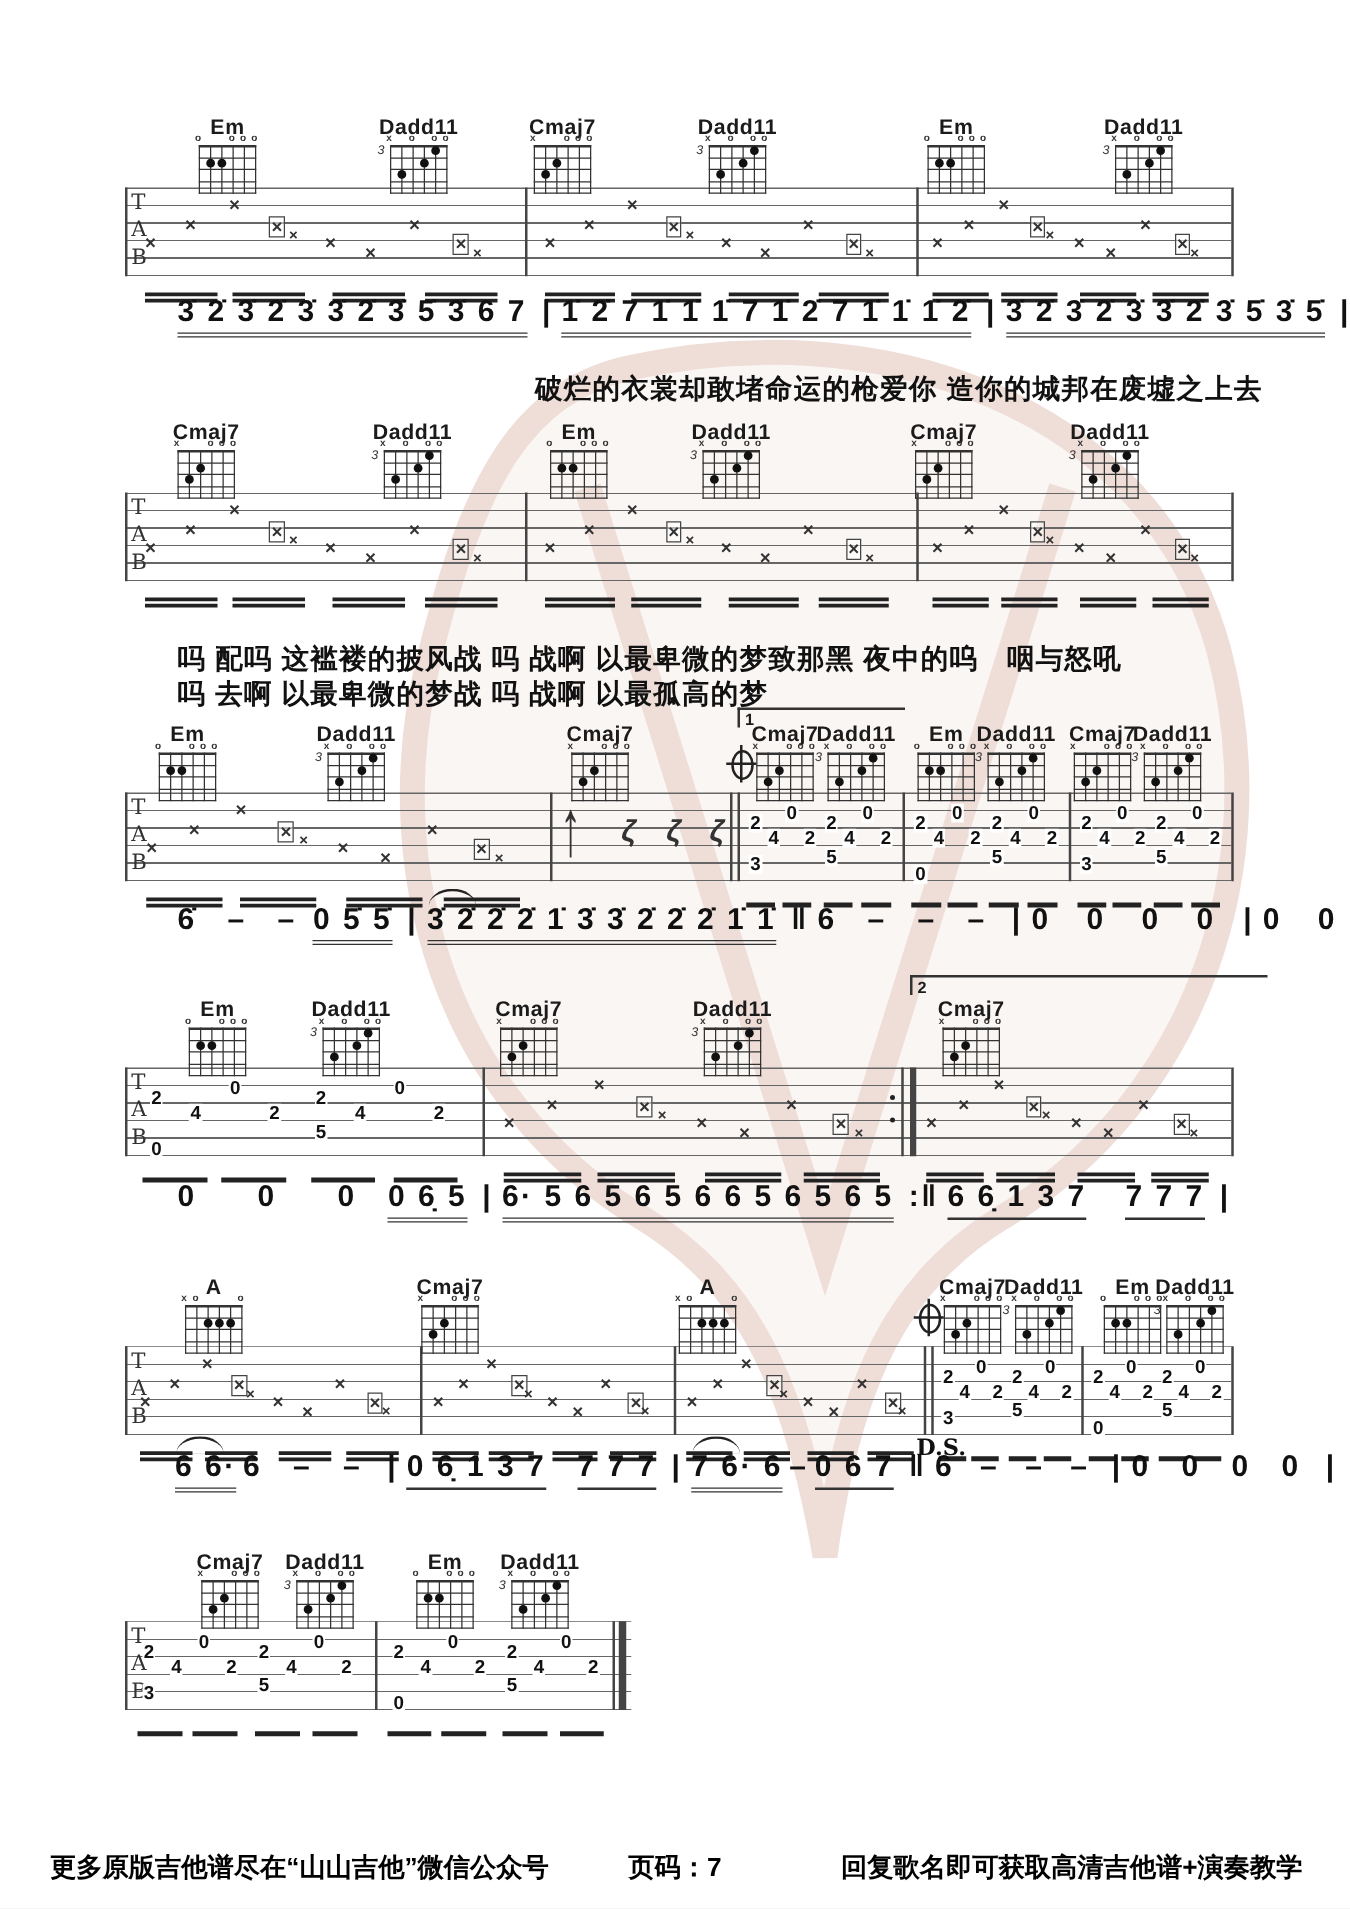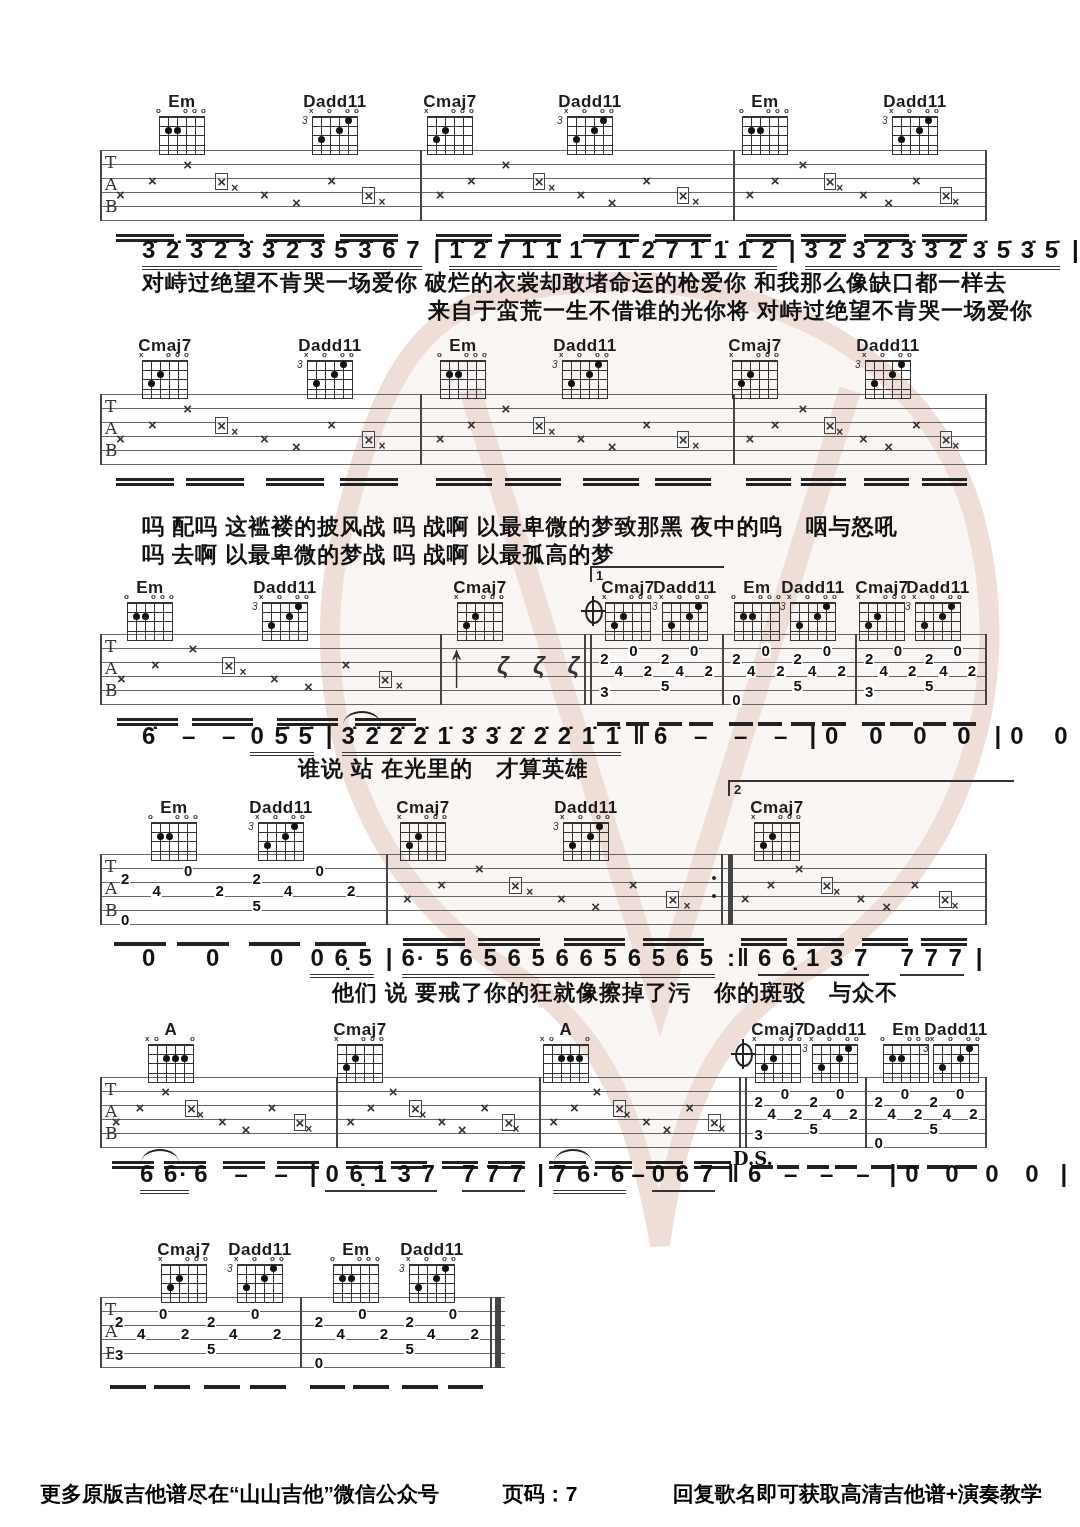--- a/index.html
+++ b/index.html
@@ -259,22 +259,21 @@
           <div class="mk" style="left: -3px;">x</div>
           <div class="mk" style="left: 15px;">o</div>
           <div class="mk" style="left: 33px;">o</div>
           <div class="mk" style="left: 42px;">o</div>
           <div class="dot" style="left: 33px; top: 1.25px;"></div>
           <div class="dot" style="left: 24px; top: 10.75px;"></div>
           <div class="dot" style="left: 6px; top: 20.25px;"></div>
         </div>
       </div>
       <div class="jp" style="left: 142px; top: 236px; position: absolute;"><span class="seg u2">3̇ 2̇ 3̇ 2̇ 3̇ 3̇ 2̇ 3̇ 5̇ 3̇ 6 7</span><span class="jbar">|</span><span class="seg u2">1̇ 2̇ 7 1̇ 1̇ 1̇ 7 1̇ 2̇ 7 1̇ 1̇ 1̇ 2̇</span><span class="jbar">|</span><span class="seg u2">3̇ 2̇ 3̇ 2̇ 3̇ 3̇ 2̇ 3̇ 5̇ 3̇ 5̇</span><span class="jbar">|</span></div>
-      <div class="lyr" style="left: 142px; top: 268px; position: absolute;">对峙过绝望不肯哭一场爱你 破烂的衣裳却敢堵命运的枪爱你 和我那么像缺口都一样去</div>
-      <div class="lyr" style="left: 428px; top: 296px; position: absolute;">来自于蛮荒一生不借谁的光你将 对峙过绝望不肯哭一场爱你</div>
+      <div class="lyr" style="left: 428px; top: 296px; position: absolute;">破烂的衣裳却敢堵命运的枪爱你 造你的城邦在废墟之上去</div>
       <div class="staff" style="left: 100px; top: 394px; width: 885px; height: 71px; position: absolute;"></div>
       <div class="tabclef" style="left: 105px; top: 394px; width: 18px; height: 71px; position: absolute;">
         <span style="top: 2px;">T</span>
         <span style="top: 24px;">A</span>
         <span style="top: 46px;">B</span>
       </div>
       <div class="vline" style="left: 100px; top: 394px; width: 2px; height: 71px; position: absolute;"></div>
       <div class="vline" style="left: 420px; top: 394px; width: 2px; height: 71px; position: absolute;"></div>
       <div class="vline" style="left: 733px; top: 394px; width: 2px; height: 71px; position: absolute;"></div>
       <div class="vline" style="left: 985px; top: 394px; width: 2px; height: 71px; position: absolute;"></div>
@@ -756,21 +755,20 @@
         </div>
       </div>
       <div class="volta" style="left: 590px; top: 566px; width: 132px; height: 14px; position: absolute;">
         <span>1</span>
       </div>
       <div class="coda" style="left: 585px; top: 600px; width: 14px; height: 20px; position: absolute;">
         <div class="cv"></div>
         <div class="ch"></div>
       </div>
       <div class="jp" style="left: 142px; top: 722px; position: absolute;"><span class="seg" style="letter-spacing: 10px;">6̇ – –</span><span class="seg u2">0 5̇ 5̇</span><span class="jbar">|</span><span class="seg u2 tie">3̇ 2̇ 2̇ 2̇ 1̇ 3̇ 3̇ 2̇ 2̇ 2̇ 1̇ 1̇</span><span class="jbar">‖</span><span class="seg" style="letter-spacing: 10px;">6 – – –</span><span class="jbar">|</span><span class="seg" style="letter-spacing: 12px;">0 0 0 0</span><span class="jbar">|</span><span class="seg" style="letter-spacing: 12px;">0 0 0 0</span></div>
-      <div class="lyr" style="left: 298px; top: 754px; position: absolute;">谁说 站 在光里的　才算英雄</div>
       <div class="staff" style="left: 100px; top: 854px; width: 885px; height: 71px; position: absolute;"></div>
       <div class="tabclef" style="left: 105px; top: 854px; width: 18px; height: 71px; position: absolute;">
         <span style="top: 2px;">T</span>
         <span style="top: 24px;">A</span>
         <span style="top: 46px;">B</span>
       </div>
       <div class="vline" style="left: 100px; top: 854px; width: 2px; height: 71px; position: absolute;"></div>
       <div class="vline" style="left: 386px; top: 854px; width: 2px; height: 71px; position: absolute;"></div>
       <div class="vline" style="left: 728px; top: 854px; width: 5px; height: 71px; position: absolute;"></div>
       <div class="vline" style="left: 721px; top: 854px; width: 2px; height: 71px; position: absolute;"></div>
@@ -938,21 +936,20 @@
           <div class="mk" style="left: 33px;">o</div>
           <div class="mk" style="left: 42px;">o</div>
           <div class="dot" style="left: 15px; top: 10.75px;"></div>
           <div class="dot" style="left: 6px; top: 20.25px;"></div>
         </div>
       </div>
       <div class="volta" style="left: 728px; top: 780px; width: 284px; height: 14px; position: absolute;">
         <span>2</span>
       </div>
       <div class="jp" style="left: 142px; top: 944px; position: absolute;"><span class="seg" style="letter-spacing: 22px;">0 0 0</span><span class="seg u2">0 6̣ 5</span><span class="jbar">|</span><span class="seg u2">6· 5 6 5 6 5 6 6 5 6 5 6 5</span><span class="jbar">:‖</span><span class="seg u1">6 6̣ 1 3 7</span><span class="seg u1" style="margin-left: 26px;">7 7 7</span><span class="jbar">|</span></div>
-      <div class="lyr" style="left: 332px; top: 978px; position: absolute;">他们 说 要戒了你的狂就像擦掉了污　你的斑驳　与众不</div>
       <div class="staff" style="left: 100px; top: 1077px; width: 885px; height: 71px; position: absolute;"></div>
       <div class="tabclef" style="left: 105px; top: 1077px; width: 18px; height: 71px; position: absolute;">
         <span style="top: 2px;">T</span>
         <span style="top: 24px;">A</span>
         <span style="top: 46px;">B</span>
       </div>
       <div class="vline" style="left: 100px; top: 1077px; width: 2px; height: 71px; position: absolute;"></div>
       <div class="vline" style="left: 336px; top: 1077px; width: 2px; height: 71px; position: absolute;"></div>
       <div class="vline" style="left: 539px; top: 1077px; width: 2px; height: 71px; position: absolute;"></div>
       <div class="vline" style="left: 745px; top: 1077px; width: 2px; height: 71px; position: absolute;"></div>

